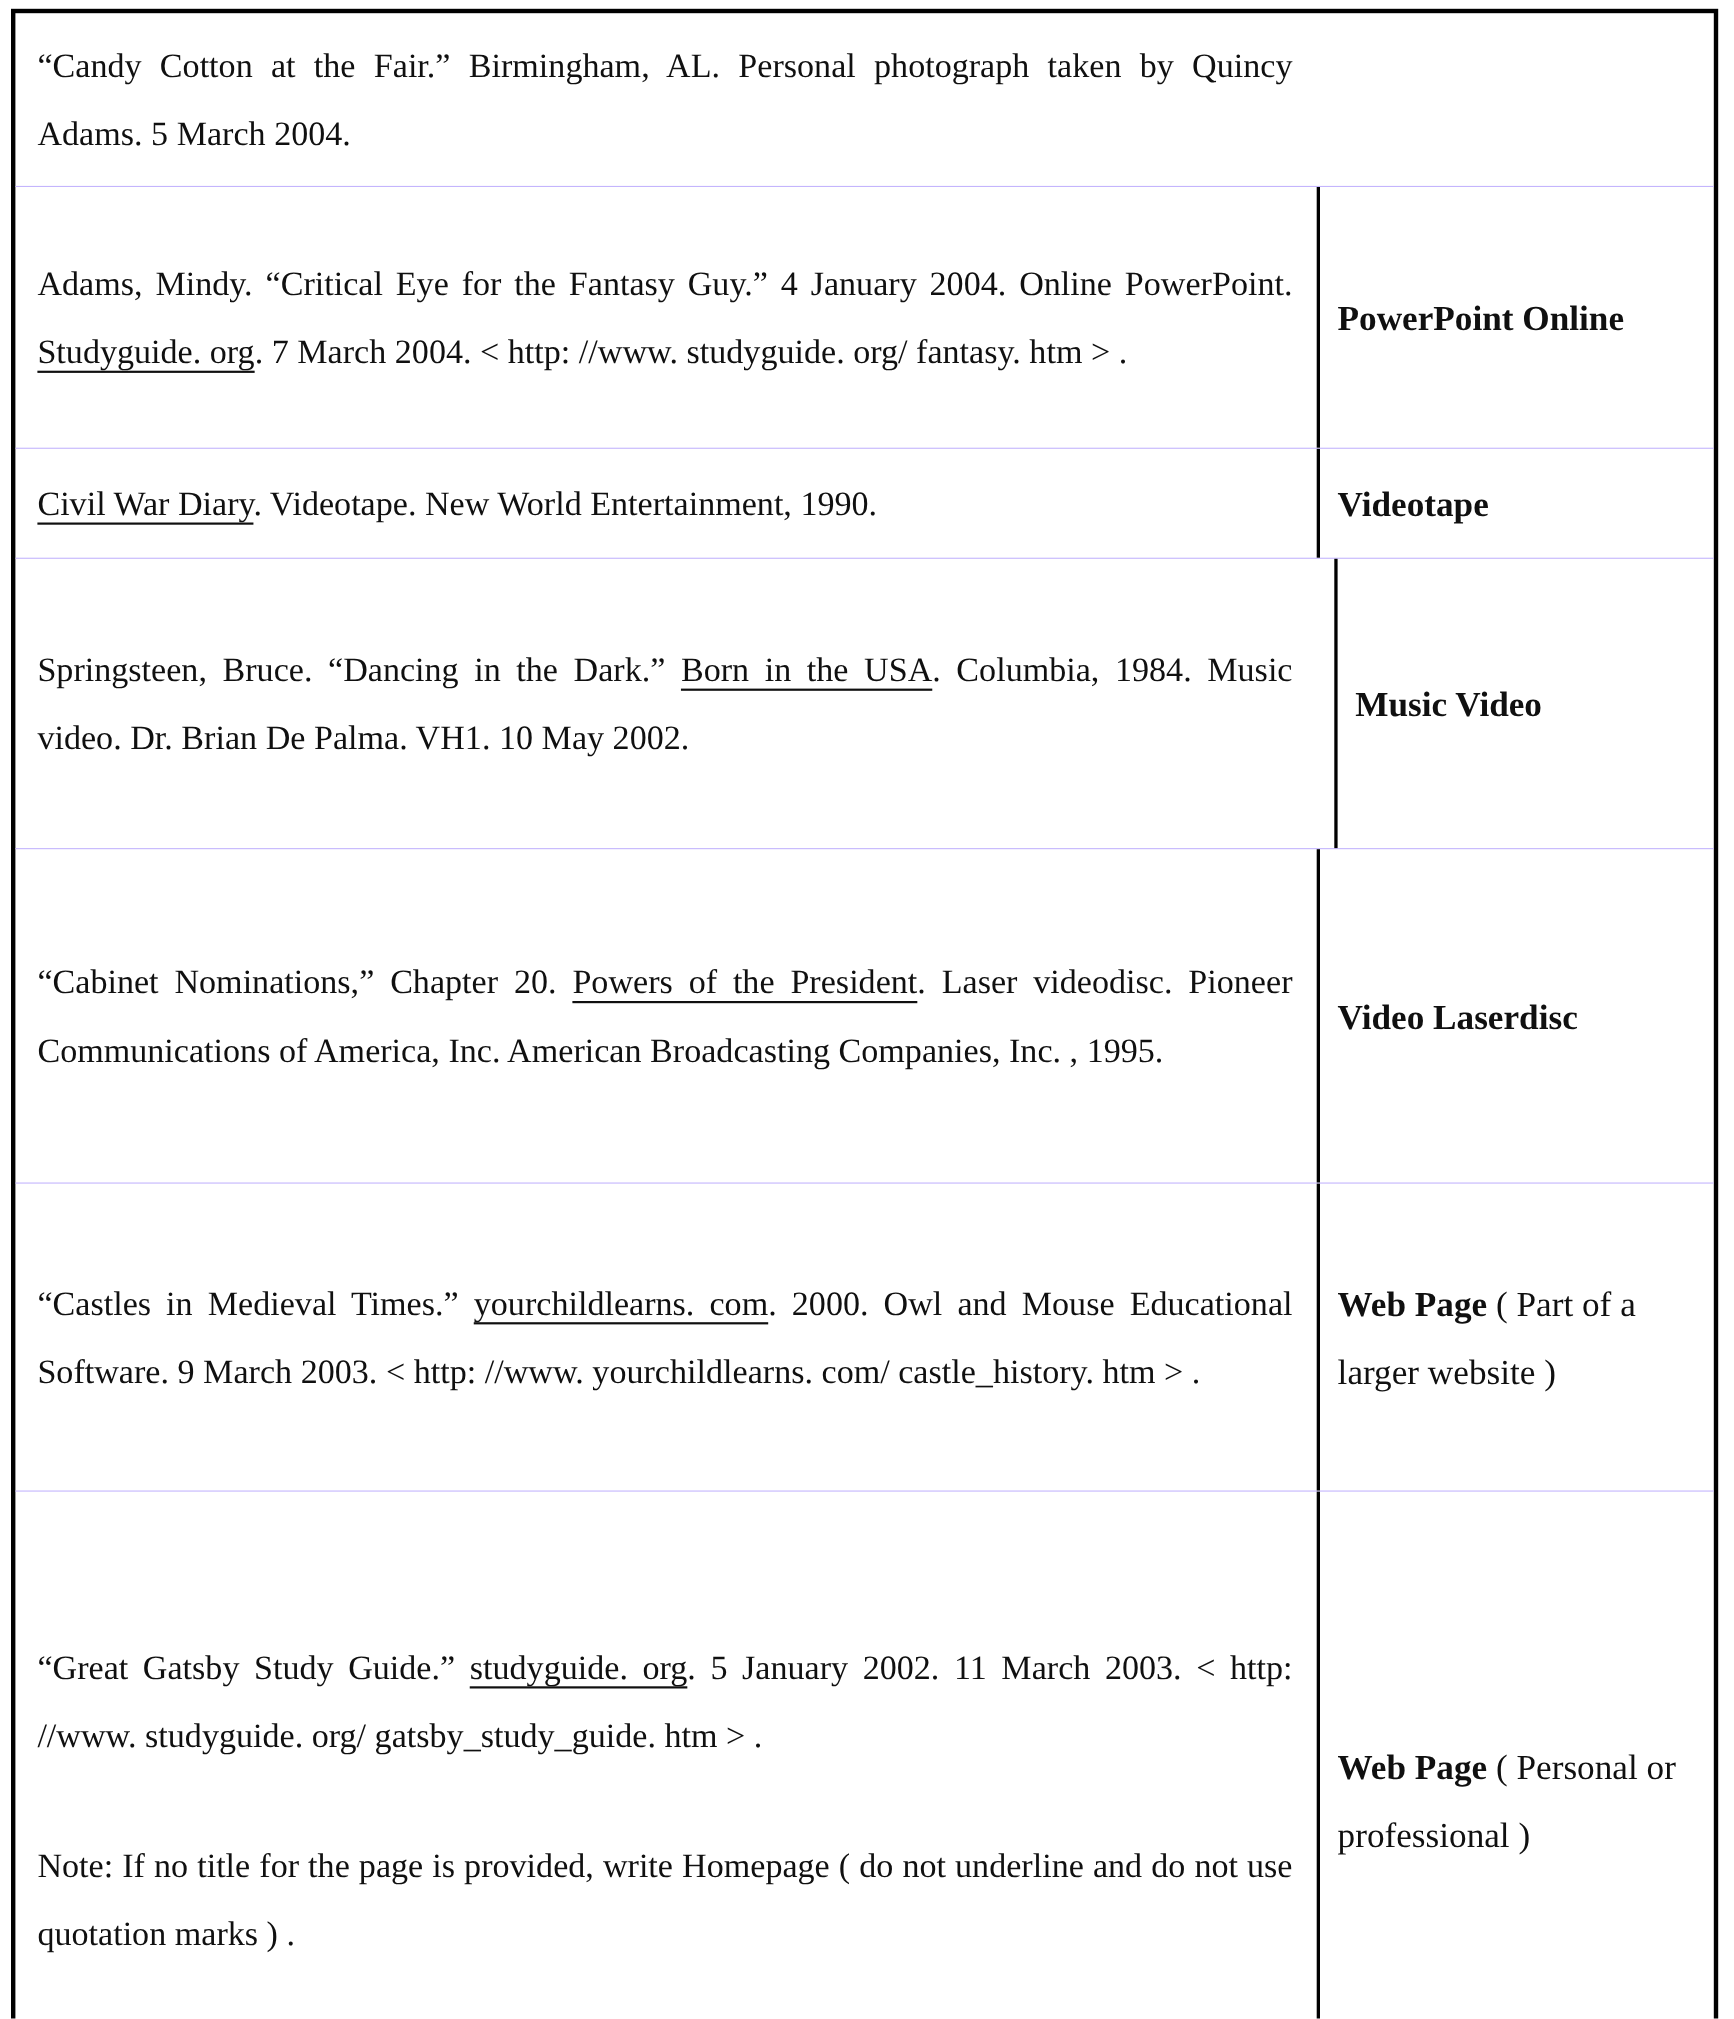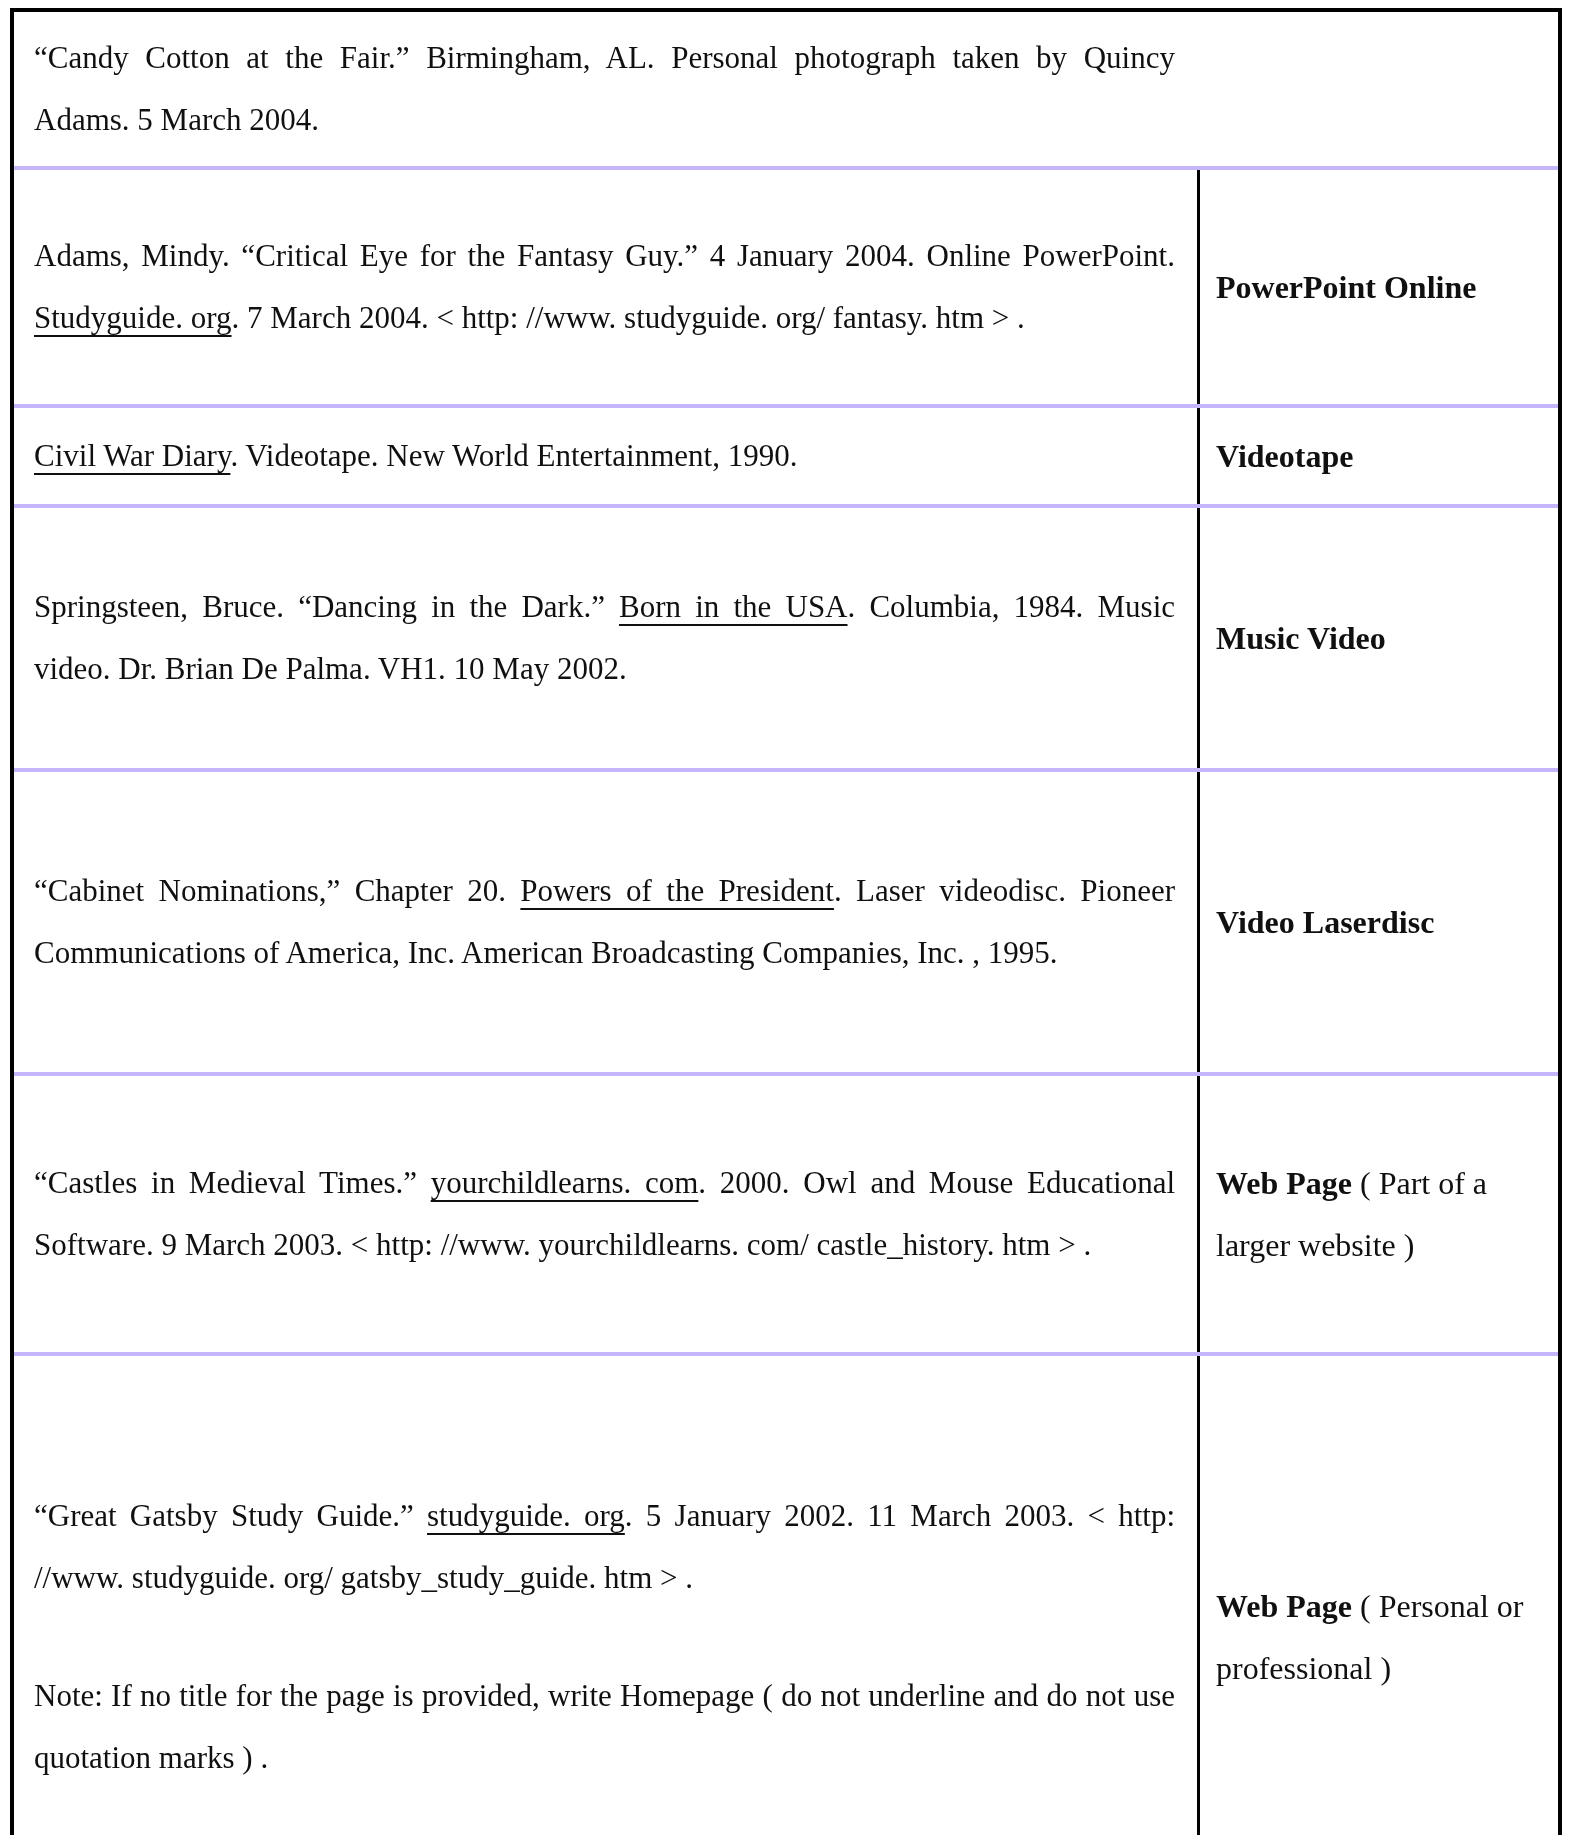--- a/index.html
+++ b/index.html
@@ -13,28 +13,28 @@
   }
   .tbl {
     margin: 8px 10px;
     width: 1552px;
     border: 4px solid #000;
     box-sizing: border-box;
     background: #fff;
   }
   .row {
     display: flex;
-    border-bottom: 4px solid #c4b5fd;
+    border-bottom: 1px solid #c4b5fd;
     box-sizing: border-box;
   }
   .row:last-child { border-bottom: none; }
   .r1 { height: 158px; }
   .r2 { height: 238px; }
   .r3 { height: 100px; }
-  .r4 { height: 264px; }
+  .r4 { height: 264px; gap: 16px; }
   .r5 { height: 304px; }
   .r6 { height: 280px; }
   .r7 { height: 562px; }
   .cell {
     display: flex;
     flex-direction: column;
     justify-content: center;
     box-sizing: border-box;
   }
   .cell.left {

